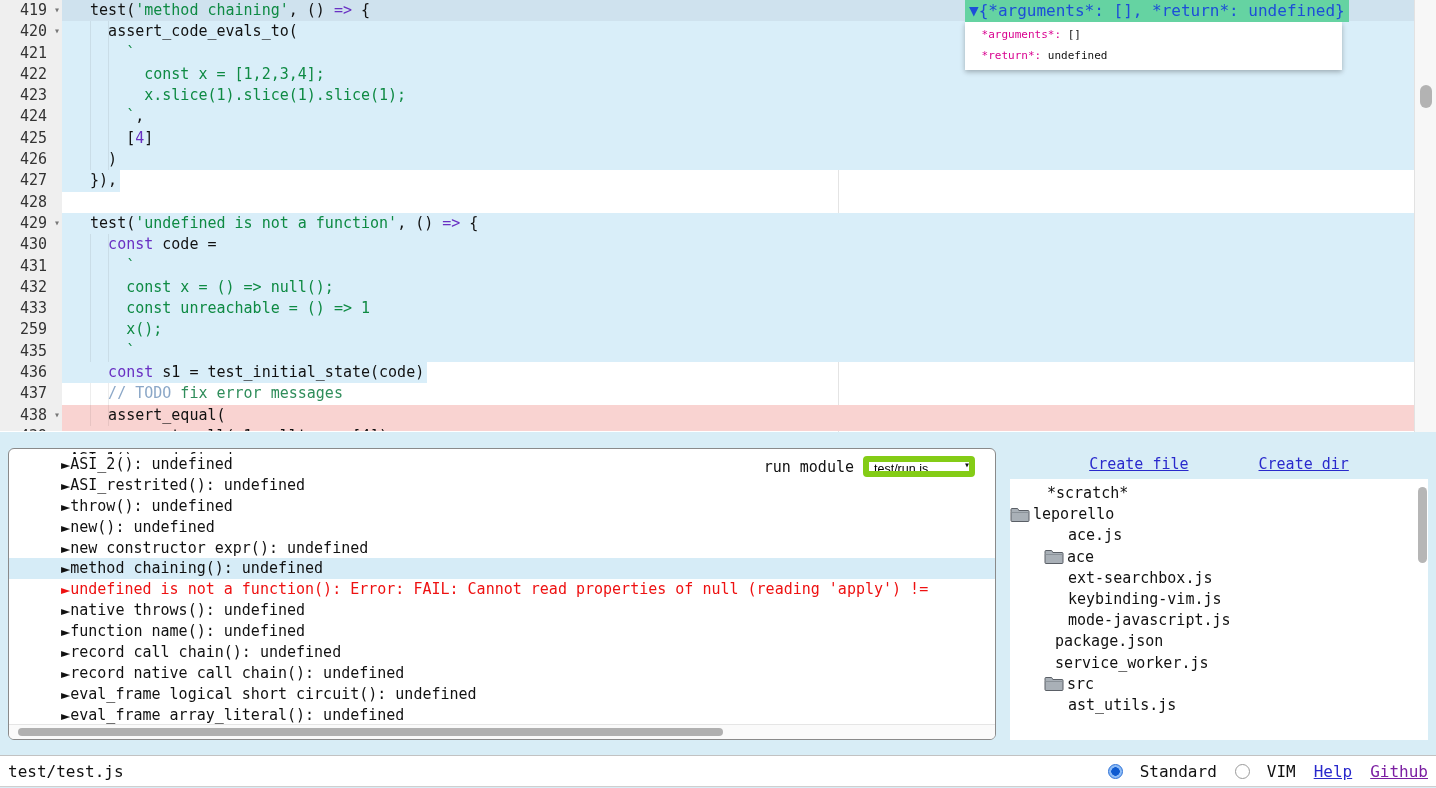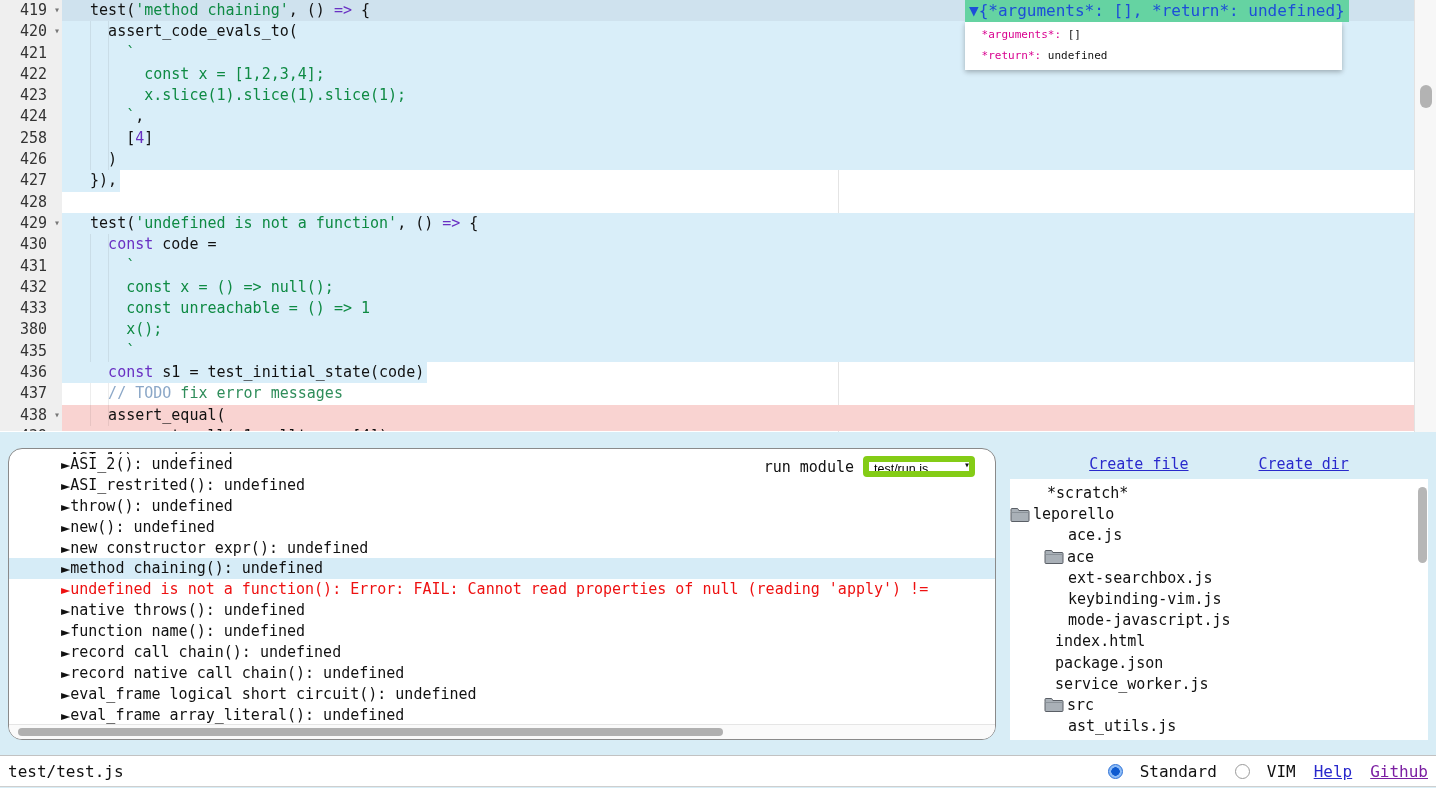--- a/index.html
+++ b/index.html
@@ -31,21 +31,21 @@
   #ed-scroll { position:absolute; left:1414px; top:0; width:22px; height:432px; background:#f7f7f7; border-left:1px solid #e2e2e2; }
   #ed-thumb { position:absolute; left:5px; top:85px; width:12px; height:23px; background:#b3b3b3; border-radius:6px; }
   
   #tooltip { position:absolute; left:965px; top:0; z-index:10; font-size:16px; }
   #tt-header { background:#65d3a2; height:22px; line-height:22px; padding:0 4px; color:#1d4ed8; display:inline-block; white-space:pre; }
   #tt-body { background:#fff; width:377px; box-shadow:0 2px 5px rgba(0,0,0,.28); padding:2px 0 4px 0; }
   .tt-row { line-height:21px; white-space:pre; padding-left:10px; font-size:11px; }
   .tt-key { color:#d9008f; }
   
   #results { position:absolute; left:8px; top:448px; width:988px; height:292px; background:#fff;
-             border:1px solid #8a8a8a; border-radius:14px; overflow:hidden; }
+             border:1px solid #8a8a8a; border-radius:6px; overflow:hidden; }
   #res-rows { position:absolute; left:0; top:0; right:0; }
   .rrow { height:20.9px; line-height:20.9px; font-size:15px; white-space:pre; padding-left:52px; color:#111; }
   .rrow.hl { background:#d6ecf7; }
   .rrow.err { color:#ee1111; }
   .rrow.clip { height:5px; overflow:hidden; }
   .rrow.clip span { display:inline-block; margin-top:-16px; }
   .tri { font-family:"DejaVu Sans", sans-serif; font-size:12px; }
   #run-module { position:absolute; top:7px; right:20px; display:flex; align-items:center; gap:9px; }
   #run-module-label { font-size:15px; }
   .sel-wrap { position:relative; }
@@ -81,30 +81,30 @@
 
 <div id="editor">
   <div id="print-margin"></div>
   <div id="editor-lines">
       <div class="crow"><div class="gut">419<span class="fold">▾</span></div><div class="cc bg-active"><span class="tk-d">  test(</span><span class="tk-s">'method chaining'</span><span class="tk-d">, () </span><span class="tk-k">=&gt;</span><span class="tk-d"> {</span></div></div>
       <div class="crow"><div class="gut">420<span class="fold">▾</span></div><div class="cc guides bg-sel"><span class="tk-d">    assert_code_evals_to(</span></div></div>
       <div class="crow"><div class="gut">421</div><div class="cc guides bg-sel"><span class="tk-s">      `</span></div></div>
       <div class="crow"><div class="gut">422</div><div class="cc guides bg-sel"><span class="tk-s">        const x = [1,2,3,4];</span></div></div>
       <div class="crow"><div class="gut">423</div><div class="cc guides bg-sel"><span class="tk-s">        x.slice(1).slice(1).slice(1);</span></div></div>
       <div class="crow"><div class="gut">424</div><div class="cc guides bg-sel"><span class="tk-s">      `</span><span class="tk-d">,</span></div></div>
-      <div class="crow"><div class="gut">258</div><div class="cc guides bg-sel"><span class="tk-d">      [</span><span class="tk-n">4</span><span class="tk-d">]</span></div></div>
+      <div class="crow"><div class="gut">425</div><div class="cc guides bg-sel"><span class="tk-d">      [</span><span class="tk-n">4</span><span class="tk-d">]</span></div></div>
       <div class="crow"><div class="gut">426</div><div class="cc guides bg-sel"><span class="tk-d">    )</span></div></div>
       <div class="crow"><div class="gut">427</div><div class="cc nopad"><span class="bgspan bg-sel"><span class="tk-d">  }),</span></span></div></div>
       <div class="crow"><div class="gut">428</div><div class="cc"></div></div>
       <div class="crow"><div class="gut">429<span class="fold">▾</span></div><div class="cc bg-sel"><span class="tk-d">  test(</span><span class="tk-s">'undefined is not a function'</span><span class="tk-d">, () </span><span class="tk-k">=&gt;</span><span class="tk-d"> {</span></div></div>
       <div class="crow"><div class="gut">430</div><div class="cc guides bg-sel"><span class="tk-k">    const</span><span class="tk-d"> code =</span></div></div>
       <div class="crow"><div class="gut">431</div><div class="cc guides bg-sel"><span class="tk-s">      `</span></div></div>
       <div class="crow"><div class="gut">432</div><div class="cc guides bg-sel"><span class="tk-s">      const x = () =&gt; null();</span></div></div>
       <div class="crow"><div class="gut">433</div><div class="cc guides bg-sel"><span class="tk-s">      const unreachable = () =&gt; 1</span></div></div>
-      <div class="crow"><div class="gut">380</div><div class="cc guides bg-sel"><span class="tk-s">      x();</span></div></div>
+      <div class="crow"><div class="gut">259</div><div class="cc guides bg-sel"><span class="tk-s">      x();</span></div></div>
       <div class="crow"><div class="gut">435</div><div class="cc guides bg-sel"><span class="tk-s">      `</span></div></div>
       <div class="crow"><div class="gut">436</div><div class="cc nopad"><span class="bgspan bg-sel"><span class="tk-k">    const</span><span class="tk-d"> s1 = test_initial_state(code)</span></span></div></div>
       <div class="crow"><div class="gut">437</div><div class="cc guides"><span class="tk-c1">    // TODO</span><span class="tk-c2"> fix error messages</span></div></div>
       <div class="crow"><div class="gut">438<span class="fold">▾</span></div><div class="cc guides bg-pink"><span class="tk-d">    assert_equal(</span></div></div>
       <div class="crow clipped"><div class="gut">439</div><div class="cc bg-pink"><span class="tk-d">      assert_call(s1.calltree, [4])</span></div></div>
     </div>
   <div id="tooltip">
     <div id="tt-header">▼{*arguments*: [], *return*: undefined}</div>
     <div id="tt-body">
         <div class="tt-row"><span class="tt-key"> *arguments*:</span><span> []</span></div>
@@ -156,21 +156,20 @@
           <path d="M1.5 5.5 L18.5 5.5" stroke="#8b9299" stroke-width="1"></path>
         </svg></span><span>leporello</span></div>
     <div class="trow" style="padding-left: 58px;"><span>ace.js</span></div>
     <div class="trow" style="padding-left: 34px;"><span class="ficon"><svg width="20" height="16" viewBox="0 0 20 16">
           <path d="M1 4.5 L1 2.5 Q1 1.5 2 1.5 L7 1.5 Q8 1.5 8.3 2.3 L8.8 3.5 L18 3.5 Q19 3.5 19 4.5 L19 13.5 Q19 14.5 18 14.5 L2 14.5 Q1 14.5 1 13.5 Z" fill="#a9b0b7" stroke="#5a5f66" stroke-width="1"></path>
           <path d="M1.5 5.5 L18.5 5.5" stroke="#8b9299" stroke-width="1"></path>
         </svg></span><span>ace</span></div>
     <div class="trow" style="padding-left: 58px;"><span>ext-searchbox.js</span></div>
     <div class="trow" style="padding-left: 58px;"><span>keybinding-vim.js</span></div>
     <div class="trow" style="padding-left: 58px;"><span>mode-javascript.js</span></div>
-    <div class="trow" style="padding-left: 45px;"><span>index.html</span></div>
     <div class="trow" style="padding-left: 45px;"><span>package.json</span></div>
     <div class="trow" style="padding-left: 45px;"><span>service_worker.js</span></div>
     <div class="trow" style="padding-left: 34px;"><span class="ficon"><svg width="20" height="16" viewBox="0 0 20 16">
           <path d="M1 4.5 L1 2.5 Q1 1.5 2 1.5 L7 1.5 Q8 1.5 8.3 2.3 L8.8 3.5 L18 3.5 Q19 3.5 19 4.5 L19 13.5 Q19 14.5 18 14.5 L2 14.5 Q1 14.5 1 13.5 Z" fill="#a9b0b7" stroke="#5a5f66" stroke-width="1"></path>
           <path d="M1.5 5.5 L18.5 5.5" stroke="#8b9299" stroke-width="1"></path>
         </svg></span><span>src</span></div>
     <div class="trow" style="padding-left: 58px;"><span>ast_utils.js</span></div>
   </div>
 <div id="tree-scroll"></div>
 

